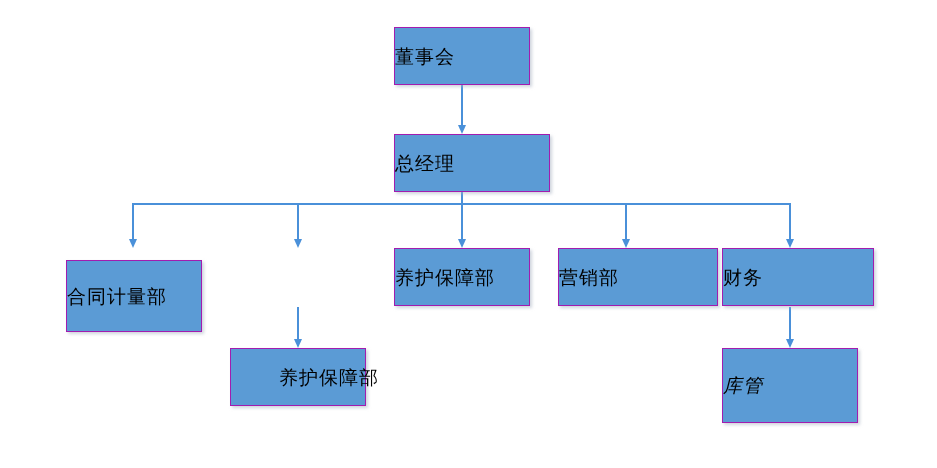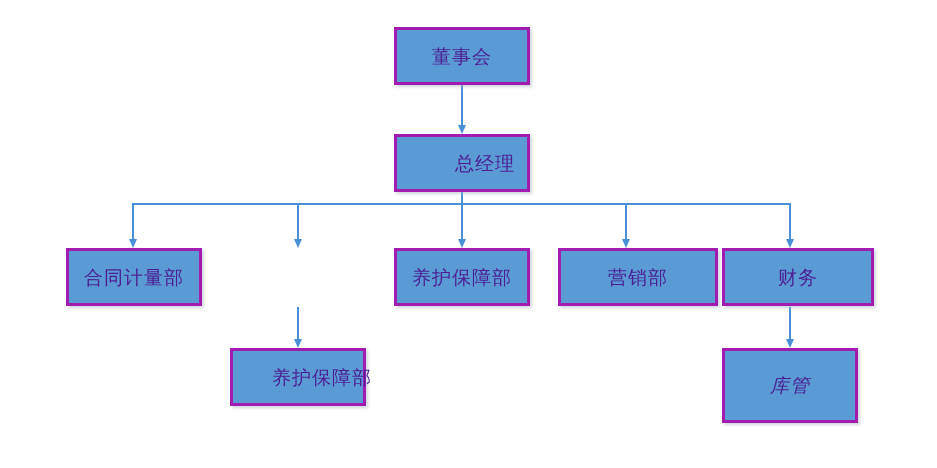--- a/index.html
+++ b/index.html
@@ -24,25 +24,24 @@
     top: 0;
     width: 937px;
     height: 468px;
     pointer-events: none;
   }
   .node {
     position: absolute;
     box-sizing: border-box;
     display: flex;
     align-items: center;
-    justify-content: center;
     background: #5B9BD5;
-    border: 3px solid #a21caf;
+    border: 1px solid #a21caf;
     box-shadow: 2px 2px 3px rgba(170, 180, 195, 0.55);
-    color: #4c1d95;
+    color: #000000;
     font-size: 19px;
     line-height: 1;
     letter-spacing: 1px;
     white-space: nowrap;
     user-select: none;
   }
   .node-label {
     display: block;
     text-align: center;
   }
@@ -97,25 +96,25 @@
 
     <g>
       <line x1="790" y1="307" x2="790" y2="340" stroke="#4A90D9" stroke-width="2" marker-end="url(#arrowhead)"></line>
     </g>
   </svg>
 
   <div class="node" style="left:394px; top:27px; width:136px; height:58px;">
     <span class="node-label">董事会</span>
   </div>
 
-  <div class="node" style="left:394px; top:134px; width:136px; height:58px;padding-left:46px;">
+  <div class="node" style="left:394px; top:134px; width:156px; height:58px;">
     <span class="node-label">总经理</span>
   </div>
 
-  <div class="node" style="left:66px; top:248px; width:136px; height:58px;font-family:Liberation Serif, serif;">
+  <div class="node" style="left:66px; top:260px; width:136px; height:72px;font-family:Liberation Serif, serif;">
     <span class="node-label">合同计量部</span>
   </div>
 
 
   <div class="node" style="left:394px; top:248px; width:136px; height:58px;">
     <span class="node-label">养护保障部</span>
   </div>
 
   <div class="node" style="left:558px; top:248px; width:160px; height:58px;">
     <span class="node-label">营销部</span>

